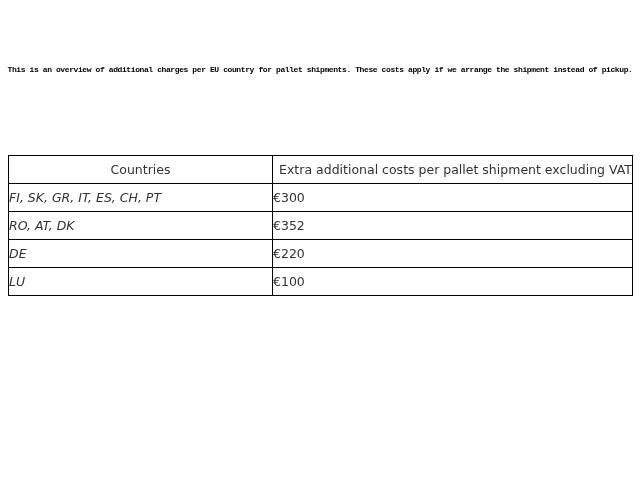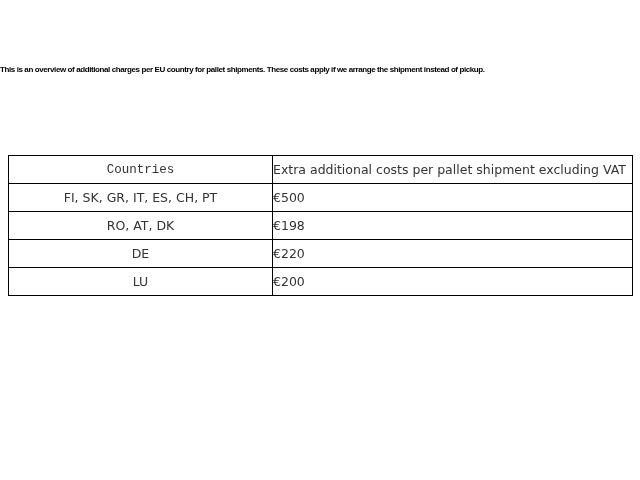--- a/index.html
+++ b/index.html
@@ -13,21 +13,22 @@
     height: 480px;
     background: #ffffff;
     overflow: hidden;
     font-family: "DejaVu Sans", sans-serif;
   }
   .intro {
     position: absolute;
     top: 65px;
     left: 0;
     width: 640px;
-    font-family: Liberation Sans, sans-serif;
+    text-align: center;
+    font-family: Liberation Mono, monospace;
     font-size: 8px;
     font-weight: bold;
     letter-spacing: -0.4px;
     color: #000000;
     margin: 0;
   }
   table.charges {
     position: absolute;
     left: 8px;
     top: 155px;
@@ -43,23 +44,23 @@
     border: 1px solid #000000;
     height: 27px;
     padding: 0;
     font-weight: normal;
     vertical-align: middle;
     white-space: nowrap;
     overflow: hidden;
   }
   col.c1 { width: 264px; }
   col.c2 { width: 360px; }
-  th.col-countries { text-align: center; font-family: Liberation Mono, monospace; }
-  th.col-costs     { text-align: left; padding-left: 8px; }
-  td.cell-countries { text-align: center; padding-left: 25px; }
+  th.col-countries { text-align: center; }
+  th.col-costs     { text-align: right; padding-left: 8px; }
+  td.cell-countries { text-align: left; padding-left: 25px; font-style: italic; }
   td.cell-cost      { text-align: left; padding-left: 35px; }
 </style>
 </head>
 <body>
 
 <div class="page">
 
   <p class="intro">This is an overview of additional charges per EU country for pallet shipments. These costs apply if we arrange the shipment instead of pickup.</p>
 
   <table class="charges">
@@ -69,30 +70,30 @@
     </colgroup>
     <thead>
       <tr>
         <th class="col-countries">Countries</th>
         <th class="col-costs">Extra additional costs per pallet shipment excluding VAT</th>
       </tr>
     </thead>
     <tbody id="rows">
         <tr>
           <td class="cell-countries">FI, SK, GR, IT, ES, CH, PT</td>
-          <td class="cell-cost">€500</td>
+          <td class="cell-cost">€300</td>
         </tr>
         <tr>
           <td class="cell-countries">RO, AT, DK</td>
-          <td class="cell-cost">€198</td>
+          <td class="cell-cost">€352</td>
         </tr>
         <tr>
           <td class="cell-countries">DE</td>
           <td class="cell-cost">€220</td>
         </tr>
         <tr>
           <td class="cell-countries">LU</td>
-          <td class="cell-cost">€200</td>
+          <td class="cell-cost">€100</td>
         </tr>
       </tbody>
   </table>
 
 </div>
 
 </body></html>

